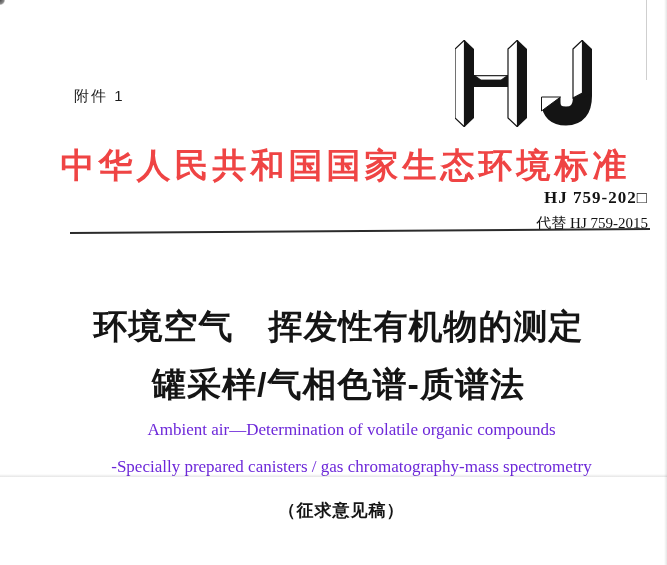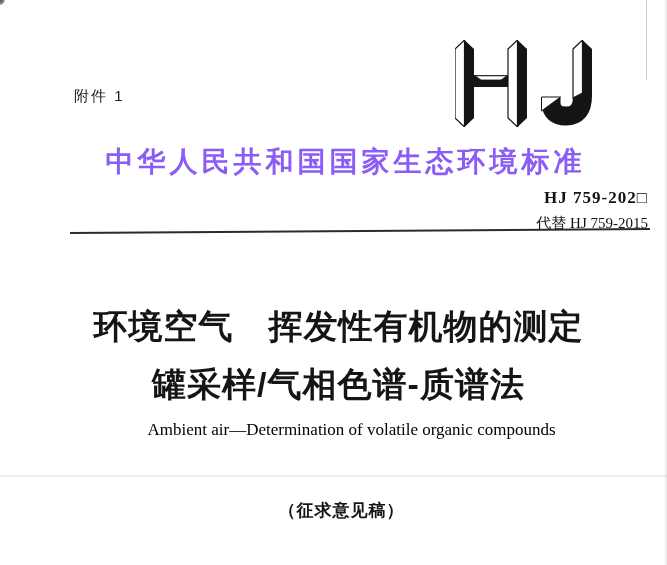--- a/index.html
+++ b/index.html
@@ -23,21 +23,21 @@
     font-size:15px;letter-spacing:2px;color:#1c1c1c;
   }
 
   .logo{position:absolute;left:455px;top:40px;width:137px;height:87px;}
   .logo svg{display:block;width:137px;height:87px;}
   .sr{position:absolute;width:1px;height:1px;overflow:hidden;clip:rect(0 0 0 0);white-space:nowrap;}
 
   .std-title{
     position:absolute;left:0;right:0;top:143px;text-align:center;padding-left:24px;
     font-family:"Liberation Serif","DejaVu Serif",serif;
-    font-size:28px;font-weight:700;letter-spacing:4px;color:#8b5cf6;white-space:nowrap;
+    font-size:34px;font-weight:700;letter-spacing:4px;color:#ef4444;white-space:nowrap;
   }
 
   .code-block{
     position:absolute;right:19px;top:187px;text-align:right;
     font-family:"Liberation Serif","DejaVu Serif",serif;color:#131313;
   }
   .code{font-size:17px;font-weight:700;letter-spacing:1px;line-height:21px;}
   .replaces{font-size:15px;line-height:20px;margin-top:5px;}
 
   .rule{
@@ -48,21 +48,21 @@
   .cn-title{
     position:absolute;left:0;right:0;top:305px;text-align:center;padding-left:10px;
     font-weight:700;color:#151515;white-space:nowrap;
   }
   .cn1{font-size:34px;letter-spacing:1px;line-height:42px;}
   .cn2{font-size:34px;letter-spacing:1px;line-height:42px;margin-top:16px;}
 
   .en-line{
     position:absolute;left:0;right:0;text-align:center;padding-left:36px;
     font-family:"Liberation Serif","DejaVu Serif",serif;
-    font-size:17px;color:#000000;white-space:nowrap;
+    font-size:17px;color:#6d28d9;white-space:nowrap;
   }
   .en1{top:420px;}
   .en2{top:457px;}
 
   .draft{
     position:absolute;left:0;right:0;top:499px;text-align:center;padding-left:16px;
     font-size:17px;font-weight:700;letter-spacing:1px;color:#151515;
   }
 </style>
 </head>
@@ -105,19 +105,20 @@
   </div>
 
   <div class="rule"></div>
 
   <div class="cn-title">
     <div class="cn1">环境空气　挥发性有机物的测定</div>
     <div class="cn2">罐采样/气相色谱-质谱法</div>
   </div>
 
   <div class="en-line en1">Ambient air—Determination of volatile organic compounds</div>
+  <div class="en-line en2">-Specially prepared canisters / gas chromatography-mass spectrometry</div>
 
   <div class="draft">（征求意见稿）</div>
 
   <div class="edge-right"></div>
   <div class="edge-bottom"></div>
 
 </div>
 
 </body></html>

